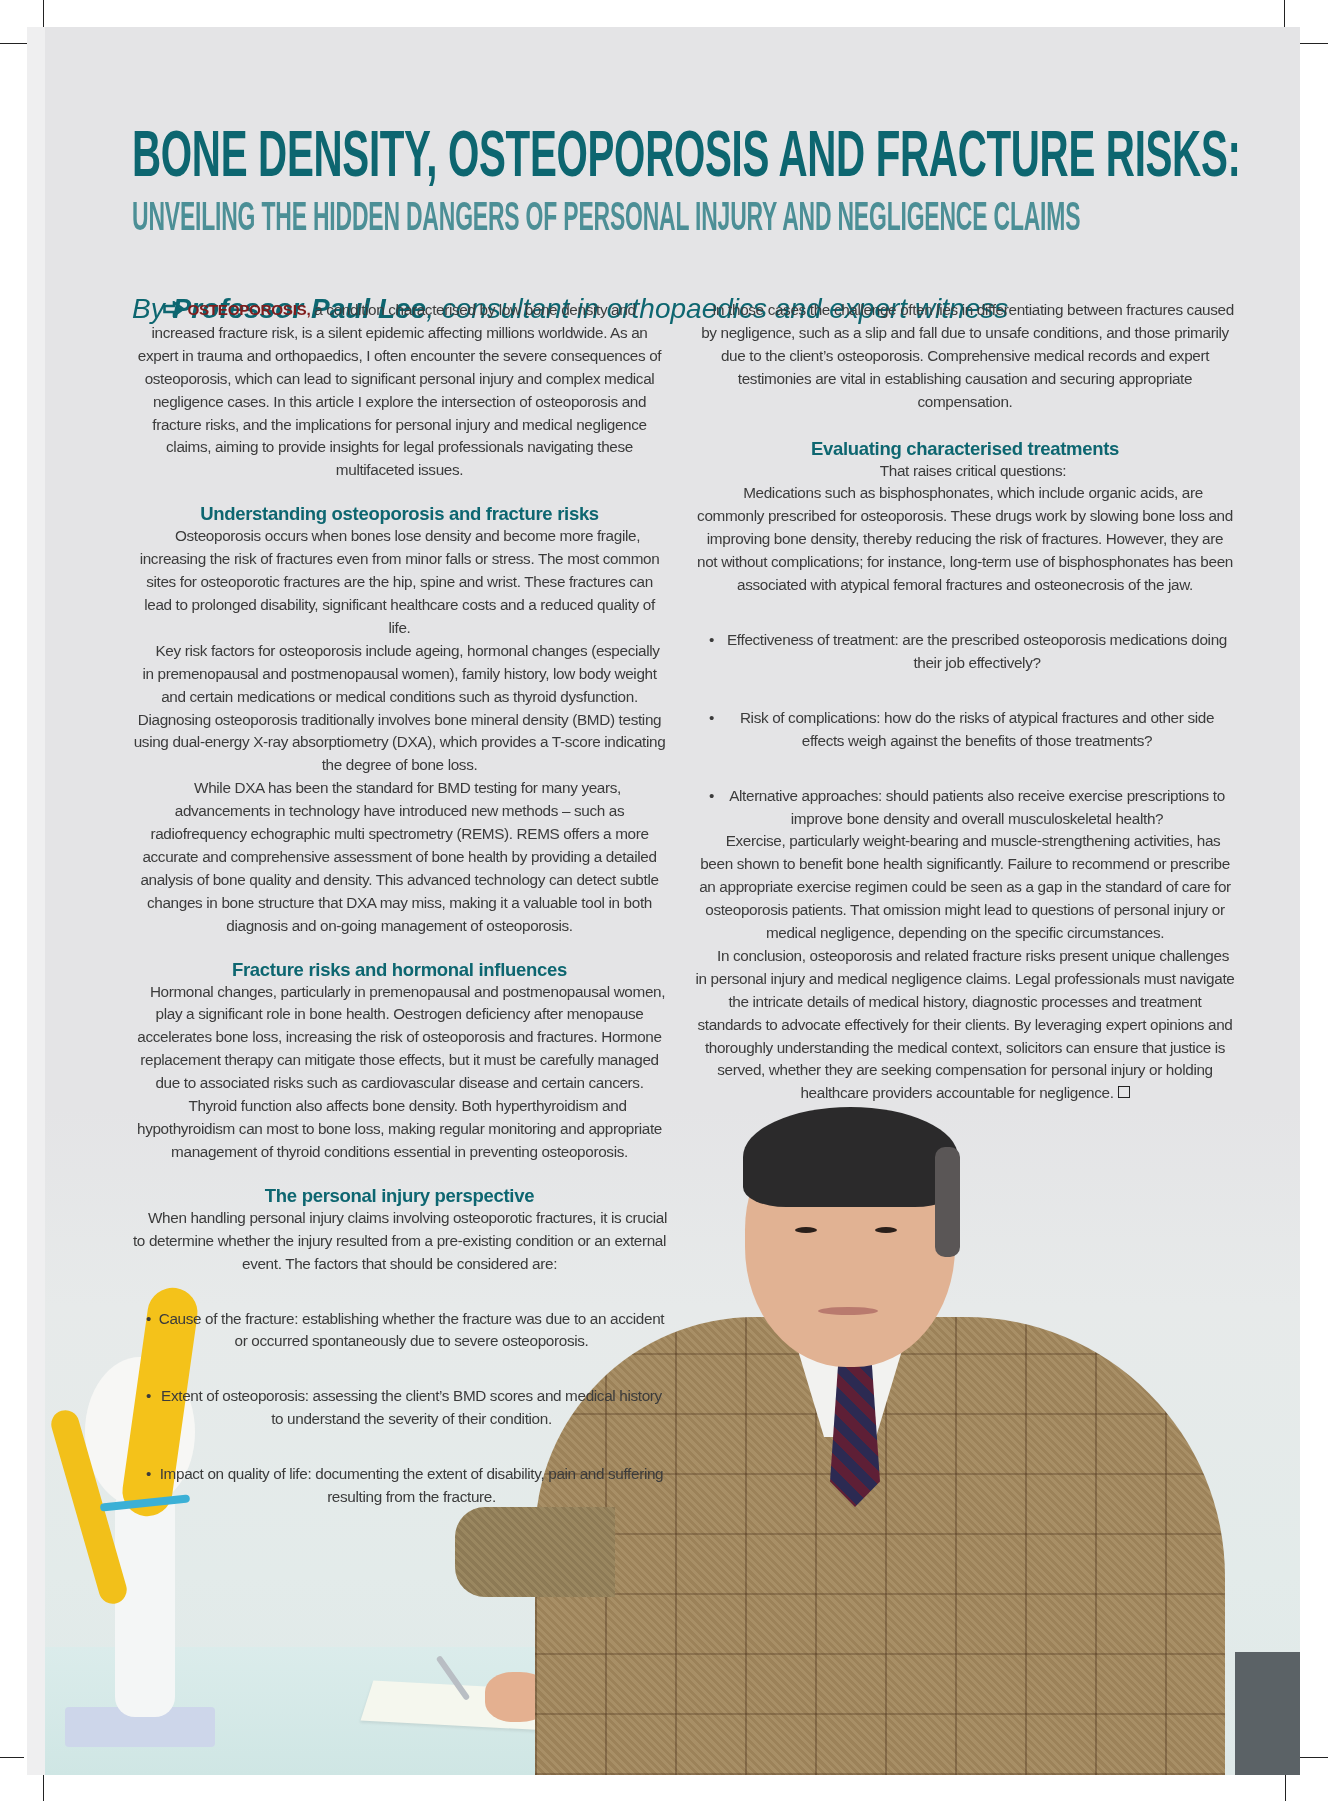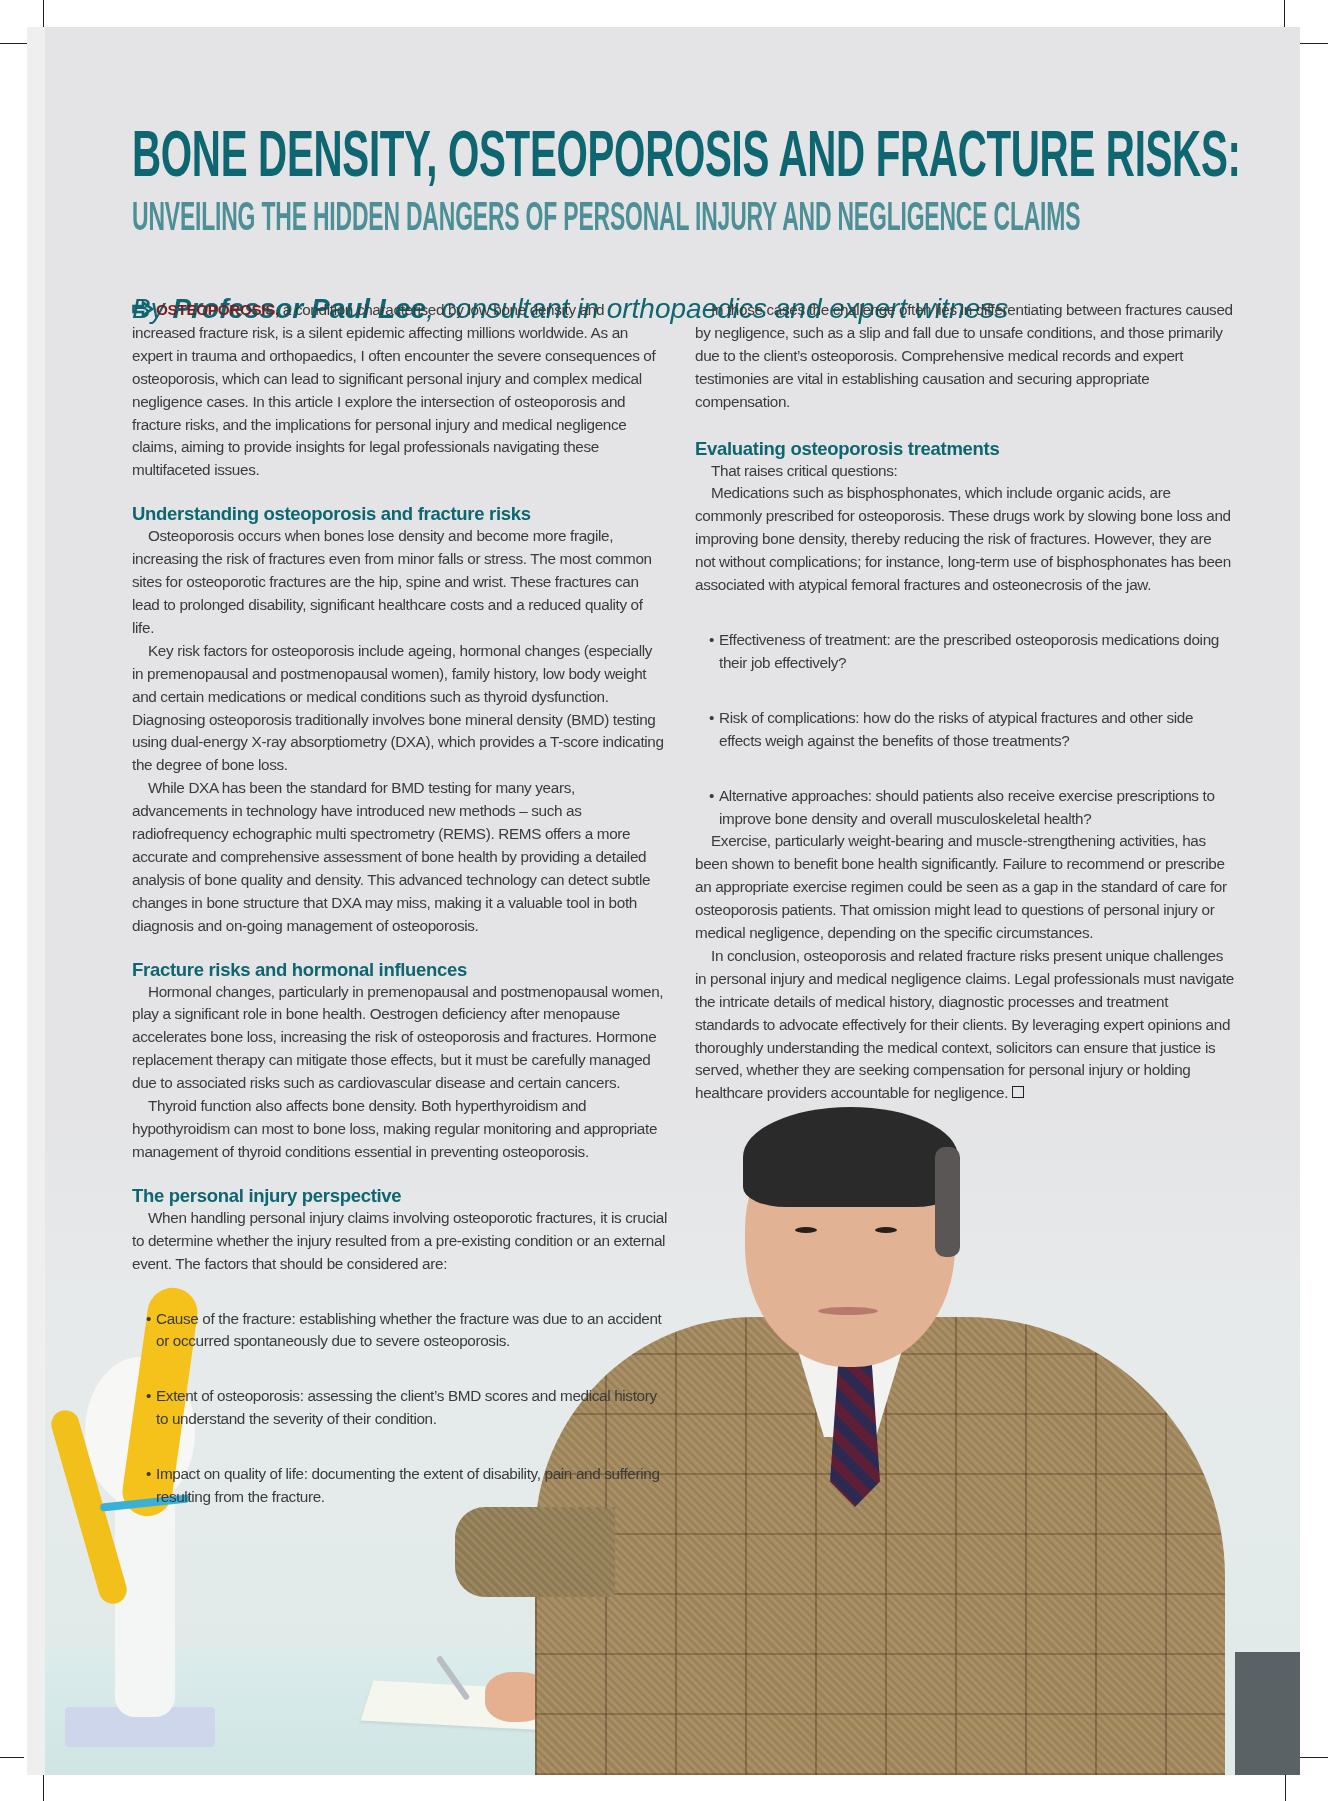--- a/index.html
+++ b/index.html
@@ -5,21 +5,21 @@
   html, body { margin:0; padding:0; }
   body {
     width:1328px; height:1801px; position:relative; overflow:hidden;
     background:#ffffff;
     font-family:"Liberation Sans", sans-serif;
   }
   .crop { position:absolute; background:#222; }
   .page-strip { position:absolute; left:27px; top:27px; width:20px; height:1748px; background:#efeff0; }
   .page {
     position:absolute; left:45px; top:27px; width:1255px; height:1748px;
-    background:#e4e4e6; overflow:hidden;
+    background:#e4e4e6; overflow:hidden;text-align:center;
   }
   
   .photo {
     position:absolute; left:0; top:1080px; width:1255px; height:668px;
     background:linear-gradient(180deg, rgba(228,228,230,0) 0%, #e7eaea 30%, #e3ebea 70%, #dfe9e8 100%);
   }
   .desk {
     position:absolute; left:0; top:540px; width:780px; height:128px;
     background:linear-gradient(180deg,#dbeceb 0%, #cfe6e4 100%);
   }
@@ -148,21 +148,21 @@
     <p>When handling personal injury claims involving osteoporotic fractures, it is crucial to determine whether the injury resulted from a pre-existing condition or an external event. The factors that should be considered are:</p>
     <ul>
       <li>Cause of the fracture: establishing whether the fracture was due to an accident or occurred spontaneously due to severe osteoporosis.</li>
       <li>Extent of osteoporosis: assessing the client’s BMD scores and medical history to understand the severity of their condition.</li>
       <li>Impact on quality of life: documenting the extent of disability, pain and suffering resulting from the fracture.</li>
     </ul>
   </div>
 
   <div class="col col2">
     <p>In those cases the challenge often lies in differentiating between fractures caused by negligence, such as a slip and fall due to unsafe conditions, and those primarily due to the client’s osteoporosis. Comprehensive medical records and expert testimonies are vital in establishing causation and securing appropriate compensation.</p>
-    <h2 style="margin-top:23px;">Evaluating osteoporosis treatments</h2>
+    <h2 style="margin-top:23px;">Evaluating characterised treatments</h2>
     <p>That raises critical questions:</p>
     <p>Medications such as bisphosphonates, which include organic acids, are commonly prescribed for osteoporosis. These drugs work by slowing bone loss and improving bone density, thereby reducing the risk of fractures. However, they are not without complications; for instance, long-term use of bisphosphonates has been associated with atypical femoral fractures and osteonecrosis of the jaw.</p>
     <ul>
       <li>Effectiveness of treatment: are the prescribed osteoporosis medications doing their job effectively?</li>
       <li>Risk of complications: how do the risks of atypical fractures and other side effects weigh against the benefits of those treatments?</li>
       <li>Alternative approaches: should patients also receive exercise prescriptions to improve bone density and overall musculoskeletal health?</li>
     </ul>
     <p>Exercise, particularly weight-bearing and muscle-strengthening activities, has been shown to benefit bone health significantly. Failure to recommend or prescribe an appropriate exercise regimen could be seen as a gap in the standard of care for osteoporosis patients. That omission might lead to questions of personal injury or medical negligence, depending on the specific circumstances.</p>
     <p><span>In conclusion, osteoporosis and related fracture risks present unique challenges in personal injury and medical negligence claims. Legal professionals must navigate the intricate details of medical history, diagnostic processes and treatment standards to advocate effectively for their clients. By leveraging expert opinions and thoroughly understanding the medical context, solicitors can ensure that justice is served, whether they are seeking compensation for personal injury or holding healthcare providers accountable for negligence.</span><span class="endmark"></span></p>
   </div>

